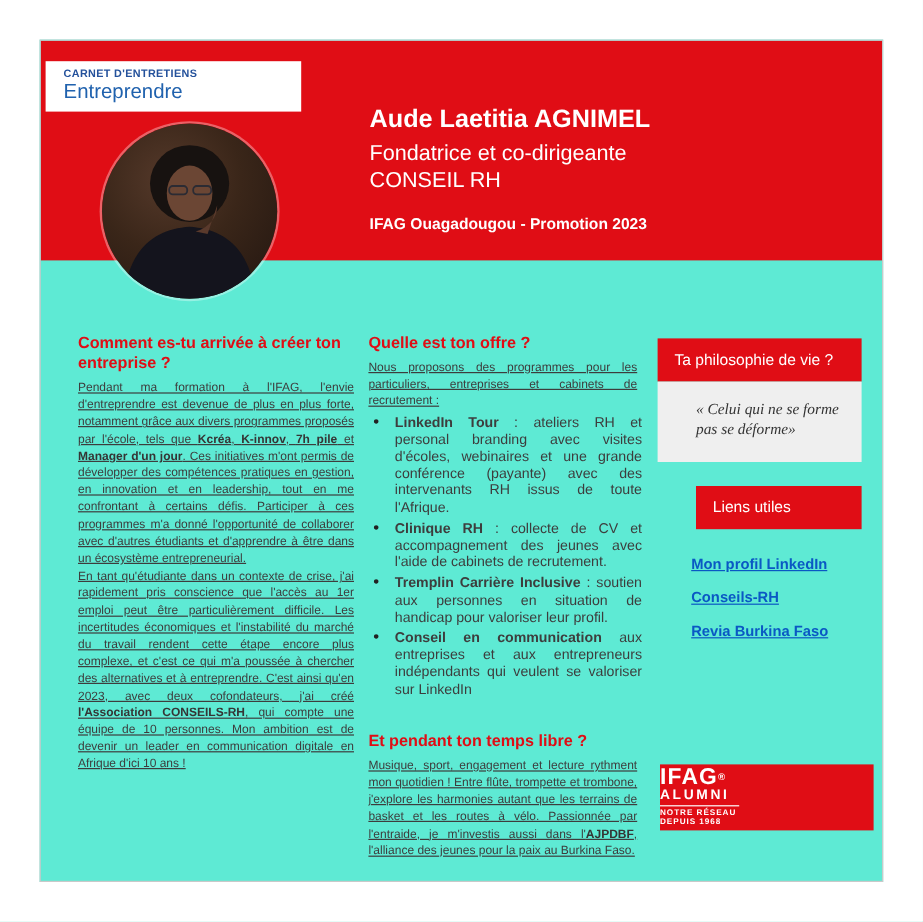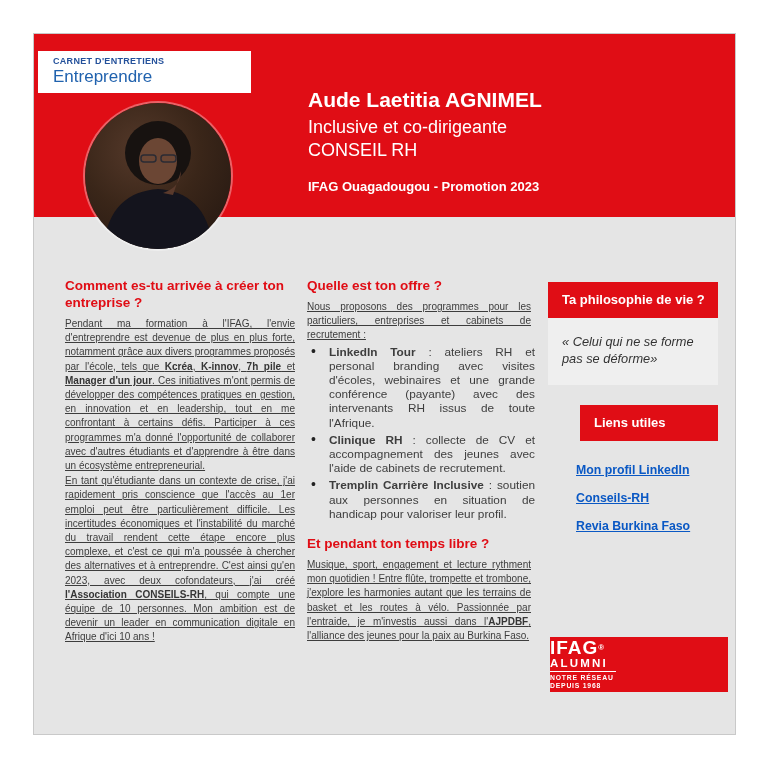--- a/index.html
+++ b/index.html
@@ -3,21 +3,21 @@
 <meta charset="utf-8">
 <style>
   html,body{margin:0;padding:0;background:#ffffff;}
   body{
     width:769px;height:768px;position:relative;
     font-family:"Liberation Sans", sans-serif;
     -webkit-font-smoothing:antialiased;
   }
   .card{
     position:absolute;left:33px;top:33px;width:703px;height:702px;
-    background:#e5e5e5;border:1px solid #c9c9c9;box-sizing:border-box;
+    background:#5eead4;border:1px solid #c9c9c9;box-sizing:border-box;
     overflow:hidden;
   }
   
   .band{position:absolute;left:0;top:0;right:0;height:183px;background:#e00d15;}
   .label-box{
     position:absolute;left:4px;top:17px;width:213px;height:42px;background:#ffffff;
     padding:5px 0 0 15px;box-sizing:border-box;
   }
   .kicker{font-size:9px;font-weight:bold;color:#24519b;letter-spacing:.3px;}
   .category{font-size:17px;color:#2062ae;margin-top:1px;}
@@ -33,41 +33,41 @@
     box-shadow:0 0 0 2px rgba(255,255,255,.35);
   }
   .photo svg{display:block;width:100%;height:100%;}
   
   .col{position:absolute;top:243px;color:#3d3d3d;}
   .col1{left:31px;width:234px;}
   .col2{left:273px;width:228px;}
   .q-heading{
     color:#e00d15;font-weight:bold;font-size:13.5px;line-height:17px;margin:0 0 6px 0;
   }
-  .q-heading.mt{margin-top:14px;}
+  .q-heading.mt{margin-top:28px;}
   .body-p{
     font-size:10px;line-height:14.2px;text-align:justify;margin:0 4px 1px 0;text-decoration:underline;
   }
   .body-p b{font-weight:bold;color:#353535;}
   .bullets{margin:2px 0 0 0;}
   .bullet{
     position:relative;padding-left:22px;font-size:11.8px;line-height:14.2px;
     text-align:justify;margin-bottom:3px;
   }
   .bullet::before{
     content:"\2022";position:absolute;left:4px;top:-1px;font-size:14px;color:#222;
   }
   
   .sidebar{position:absolute;left:514px;top:248px;width:170px;}
   .side-title{
-    background:#e00d15;color:#ffffff;font-weight:bold;font-size:13px;
+    background:#e00d15;color:#ffffff;font-weight:normal;font-size:13px;
     height:36px;line-height:36px;padding-left:14px;box-sizing:border-box;
   }
   .quote-box{
-    background:#efefef;padding:15px 12px 14px 14px;box-sizing:border-box;min-height:67px;
+    background:#efefef;padding:15px 12px 14px 32px;box-sizing:border-box;min-height:67px;font-family:Liberation Serif, serif;
   }
   .quote-text{font-style:italic;font-size:12.8px;line-height:17px;color:#333;}
   .links-title{margin-top:20px;margin-left:32px;}
   .side-links{margin-top:22px;}
   .s-link{
     display:block;color:#0a58c4;font-size:12.3px;font-weight:bold;
     text-decoration:underline;margin-bottom:14px;padding-left:28px;
   }
   
   .logo-box{
@@ -85,21 +85,21 @@
 
 <div class="card">
 
   <div class="band">
     <div class="label-box">
       <div class="kicker">CARNET D'ENTRETIENS</div>
       <div class="category">Entreprendre</div>
     </div>
     <div class="person">
       <div class="person-name">Aude Laetitia AGNIMEL</div>
-      <div class="person-role">Inclusive et co-dirigeante</div>
+      <div class="person-role">Fondatrice et co-dirigeante</div>
       <div class="person-role">CONSEIL RH</div>
       <div class="person-promo">IFAG Ouagadougou - Promotion 2023</div>
     </div>
   </div>
 
   <div class="photo">
     <svg viewBox="0 0 146 146">
       <ellipse cx="73" cy="50" rx="33" ry="32" fill="#171210"></ellipse>
       <ellipse cx="73" cy="58" rx="19" ry="23" fill="#6b4634"></ellipse>
       <rect x="56" y="52" width="15" height="7" rx="3" fill="none" stroke="#2b2b33" stroke-width="1.5"></rect>
@@ -115,20 +115,21 @@
     <p class="body-p"><span>En tant qu'étudiante dans un contexte de crise, j'ai rapidement pris conscience que l'accès au 1er emploi peut être particulièrement difficile. Les incertitudes économiques et l'instabilité du marché du travail rendent cette étape encore plus complexe, et c'est ce qui m'a poussée à chercher des alternatives et à entreprendre. C'est ainsi qu'en 2023, avec deux cofondateurs, j'ai créé </span><b>l'Association CONSEILS-RH</b><span>, qui compte une équipe de 10 personnes. Mon ambition est de devenir un leader en communication digitale en Afrique d'ici 10 ans !</span></p>
   </div>
 
   <div class="col col2">
     <div class="q-heading">Quelle est ton offre ?</div>
     <p class="body-p">Nous proposons des programmes pour les particuliers, entreprises et cabinets de recrutement :</p>
     <div class="bullets">
       <div class="bullet"><b>LinkedIn Tour</b><span> : ateliers RH et personal branding avec visites d'écoles, webinaires et une grande conférence (payante) avec des intervenants RH issus de toute l'Afrique.</span></div>
       <div class="bullet"><b>Clinique RH</b><span> : collecte de CV et accompagnement des jeunes avec l'aide de cabinets de recrutement.</span></div>
       <div class="bullet"><b>Tremplin Carrière Inclusive</b><span> : soutien aux personnes en situation de handicap pour valoriser leur profil.</span></div>
+      <div class="bullet"><b>Conseil en communication</b><span> aux entreprises et aux entrepreneurs indépendants qui veulent se valoriser sur LinkedIn</span></div>
     </div>
     <div class="q-heading mt">Et pendant ton temps libre ?</div>
     <p class="body-p"><span>Musique, sport, engagement et lecture rythment mon quotidien ! Entre flûte, trompette et trombone, j'explore les harmonies autant que les terrains de basket et les routes à vélo. Passionnée par l'entraide, je m'investis aussi dans l'</span><b>AJPDBF</b><span>, l'alliance des jeunes pour la paix au Burkina Faso.</span></p>
   </div>
 
   <aside class="sidebar">
     <div class="side-title">Ta philosophie de vie ?</div>
     <div class="quote-box">
       <div class="quote-text">« Celui qui ne se forme pas se déforme»</div>
     </div>

